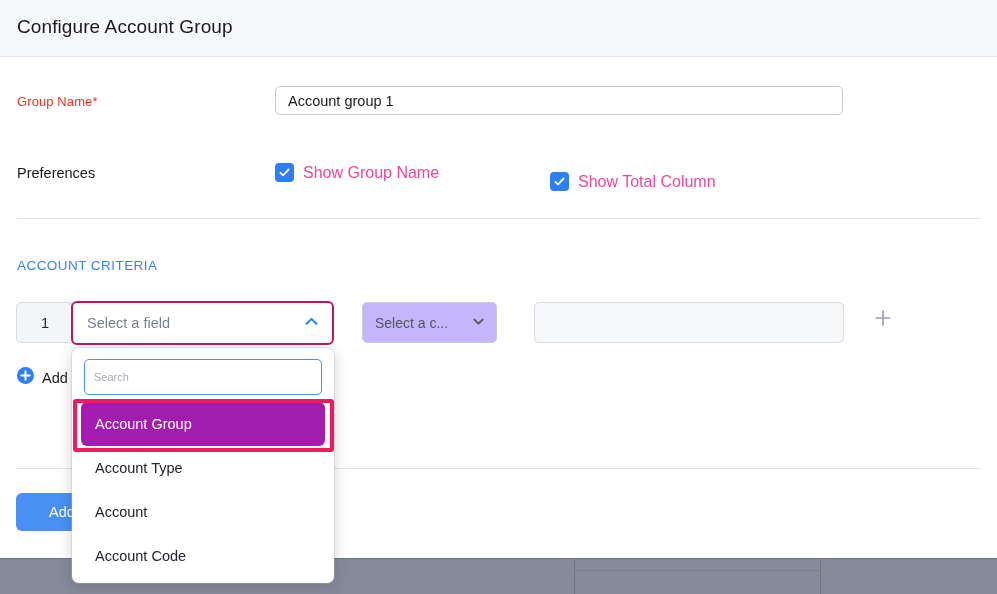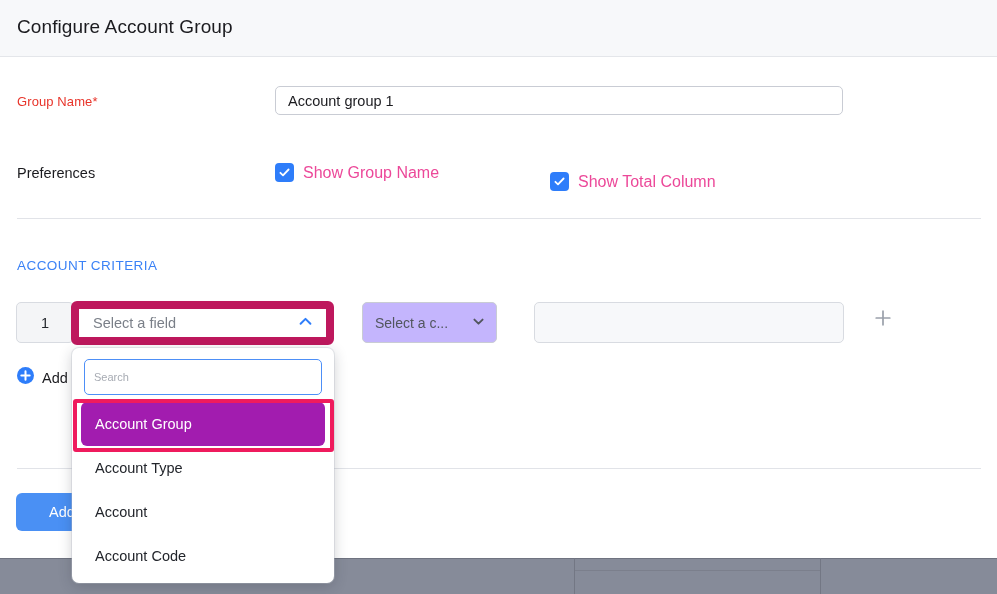--- a/index.html
+++ b/index.html
@@ -67,21 +67,21 @@
 
   
   .index-cell {
     position: absolute; left: 16px; top: 302px; width: 58px; height: 41px;
     background: #f4f5f7; border: 1px solid #d8dbe1; border-radius: 5px;
     display: flex; align-items: center; justify-content: center;
     font-size: 14.5px; color: #25282e;
   }
   .field-select {
     position: absolute; left: 71px; top: 301px; width: 263px; height: 44px;
-    background: #fff; border: 8px solid #be185d; border-radius: 6px;
+    background: #fff; border: 2px solid #be185d; border-radius: 6px;
     display: flex; align-items: center; padding: 0 12px 0 14px;
     font-size: 14.5px; color: #7a7f88; cursor: pointer;
   }
   .field-select .chev { margin-left: auto; display: block; }
 
   .cond-select {
     position: absolute; left: 362px; top: 302px; width: 135px; height: 41px;
     background: #c4b5fd; border: 1px solid #c9ccd4; border-radius: 5px;
     display: flex; align-items: center; padding: 0 10px 0 12px;
     font-size: 14px; color: #52565e; cursor: pointer;

